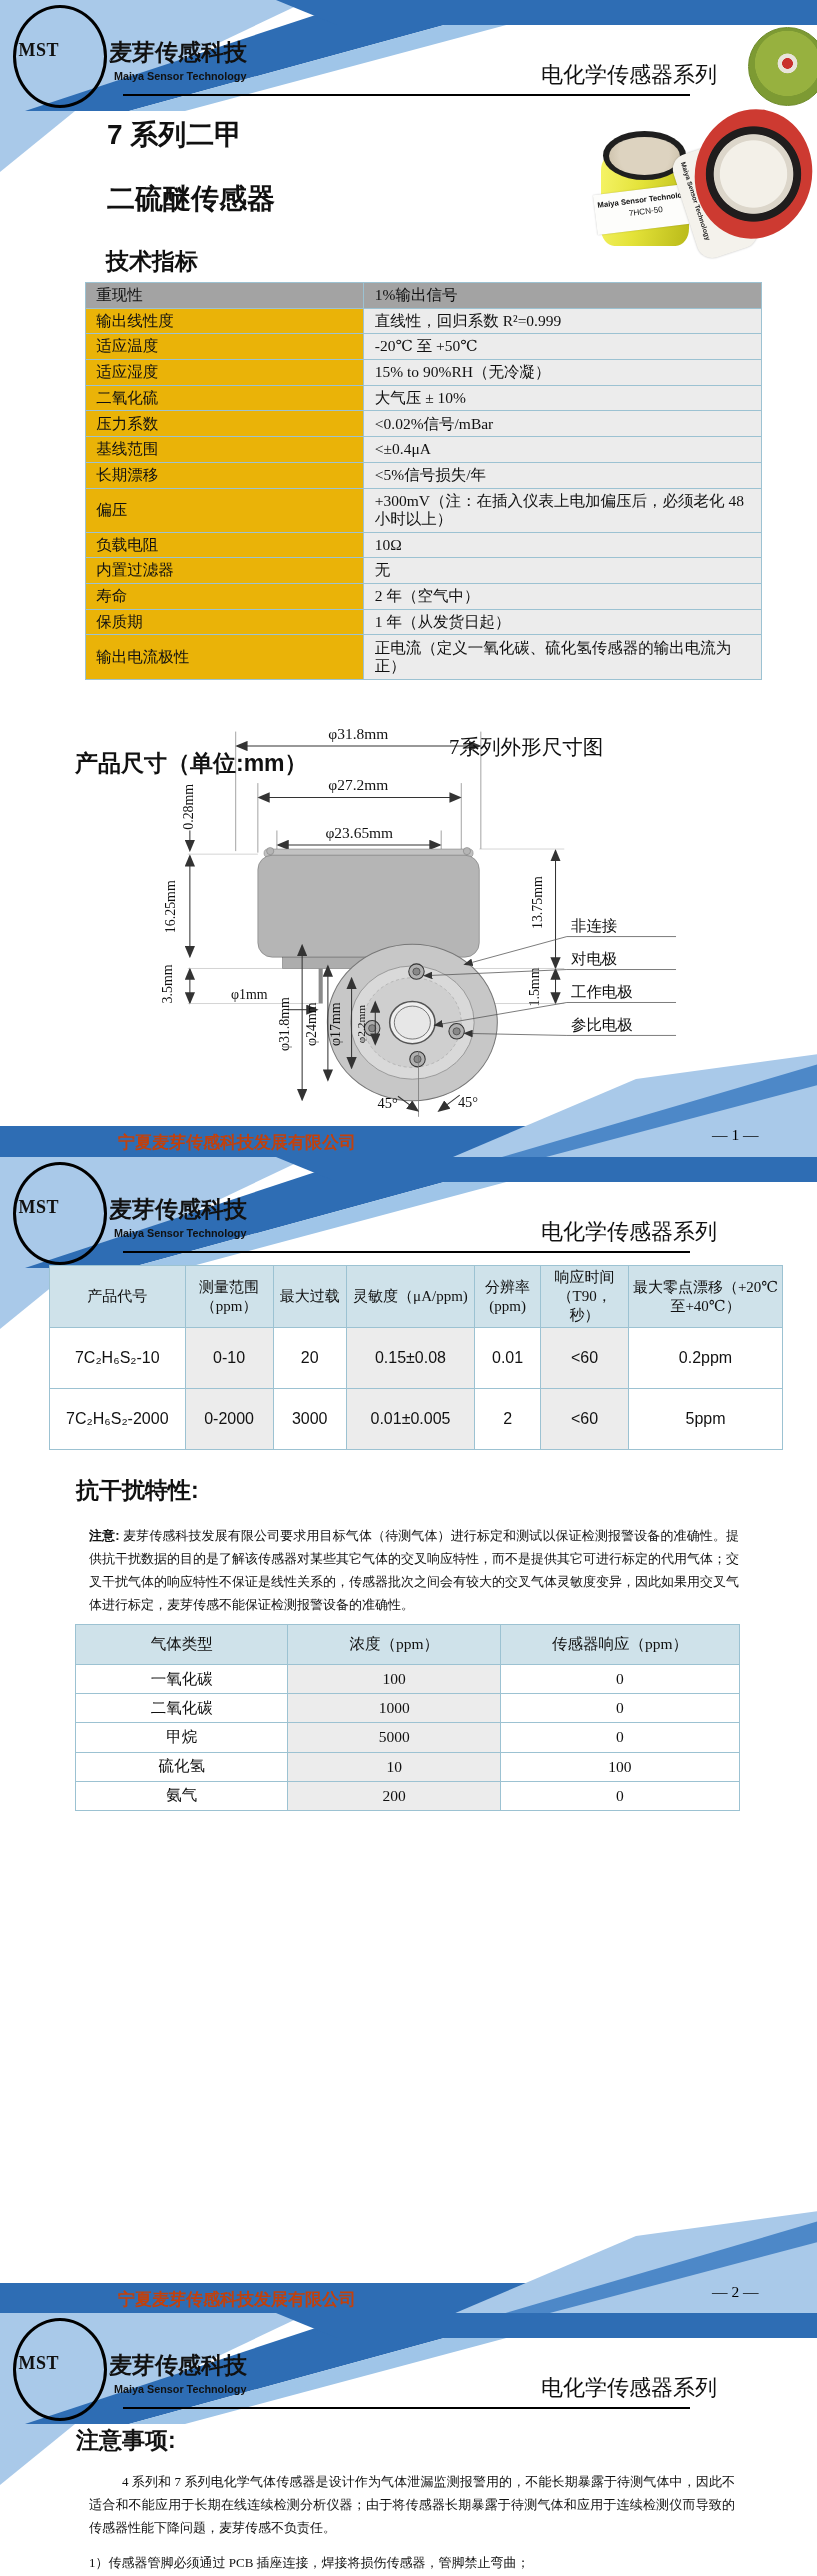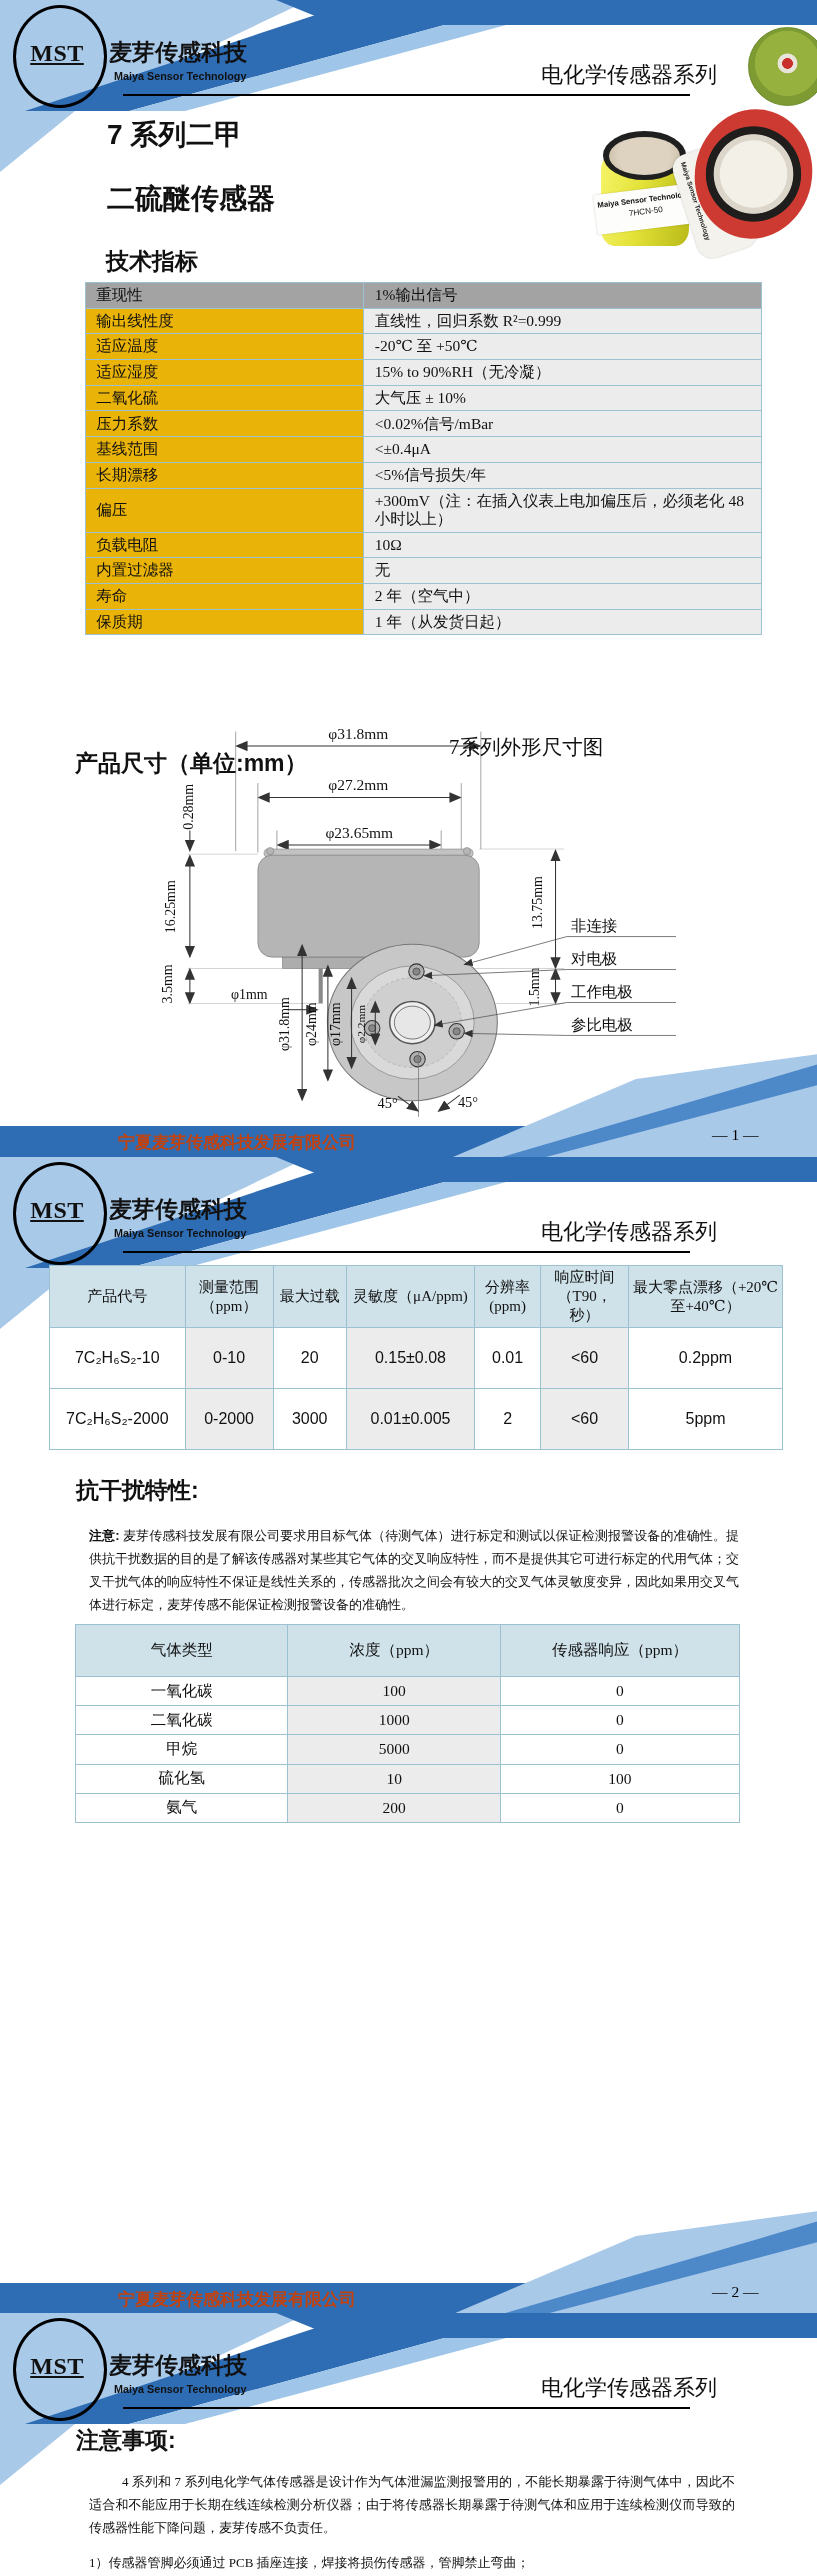--- a/index.html
+++ b/index.html
@@ -8,22 +8,22 @@
   .abs{position:absolute;}
   .page{position:absolute;left:0;width:818px;height:1157px;overflow:hidden;background:#fff;}
   
   .hdr{position:absolute;top:0;left:0;width:818px;height:111px;}
   .hb{position:absolute;inset:0;}
   .hb-light{background:#a9c9e9;clip-path:polygon(0 0,309px 0,75px 100%,0 100%);}
   .hb-band{background:#2e6db4;clip-path:polygon(25px 100%,361px 0,536px 0,129px 100%);}
   .hb-swoosh{background:#9fc5e8;clip-path:polygon(129px 100%,536px 0,600px 0,185px 100%);}
   .hb-strip{background:#2e6db4;clip-path:polygon(276px 0,100% 0,100% 25px,337px 25px);}
   .logo-ellipse{position:absolute;left:13px;top:5.2px;width:88px;height:97px;border:3.1px solid #000;border-radius:50%;}
-  .logo-text{position:absolute;left:18.5px;top:40px;width:77px;text-align:center;
-             font-family:"Liberation Serif",serif;font-weight:bold;font-size:24px;letter-spacing:0.5px;text-decoration:underline;}
+  .logo-text{position:absolute;left:18.5px;top:40px;width:77px;text-align:left;
+             font-family:"Liberation Serif",serif;font-weight:bold;font-size:18px;letter-spacing:0.5px;}
   .co-cn{position:absolute;left:109px;top:37px;font-family:"Liberation Sans",sans-serif;font-weight:bold;font-size:23px;}
   .co-en{position:absolute;left:114px;top:70px;font-family:"Liberation Sans",sans-serif;font-weight:bold;font-size:10.8px;}
   .series{position:absolute;left:530px;top:60px;font-size:22px;margin-left:11px;}
   .hdr-line{position:absolute;left:123px;top:94px;width:567px;height:2.1px;background:#000;}
   .corner{position:absolute;top:111px;left:0;width:75px;height:61px;background:#a9c9e9;
           clip-path:polygon(0 0,100% 0,0 100%);}
   
   .ftr{position:absolute;left:0;top:1054px;width:818px;height:103px;}
   .fb{position:absolute;inset:0;}
   .fb-band{position:absolute;left:0;top:72px;width:818px;height:31px;background:#2e6db4;}
@@ -42,21 +42,21 @@
   .spec-t td{border:1.5px solid #9cc2d2;font-size:15.5px;line-height:18.5px;padding:3.1px 10.3px;}
   .spec-t td.lab{width:38%;background:#eab308;}
   .spec-t td.val{background:#ececec;}
   .spec-t tr.hl td{background:#a3a3a3;margin-top:48px;}
   .prod-t{position:absolute;left:49px;top:1265px;width:734px;table-layout:fixed;}
   .prod-t th{border:1.5px solid #9cc2d2;background:#cfe2ea;font-weight:normal;font-size:15px;line-height:19px;padding:2.1px 3.1px;}
   .prod-t td{border:1.5px solid #9cc2d2;font-size:16px;line-height:20.6px;padding:19.6px 3.1px;text-align:center;
              font-family:"Liberation Sans",sans-serif;}
   .prod-t td.sh{background:#ececec;margin-left:48px;}
   .gas-t{position:absolute;left:75px;top:1624px;width:665px;table-layout:fixed;}
-  .gas-t th{border:1.5px solid #9cc2d2;background:#cfe2ea;font-weight:normal;font-size:15.5px;padding:15px;}
+  .gas-t th{border:1.5px solid #9cc2d2;background:#cfe2ea;font-weight:normal;font-size:15.5px;padding:9px;}
   .gas-t td{border:1.5px solid #9cc2d2;font-size:15.5px;padding:3.6px;text-align:center;}
   .gas-t td.sh{background:#ececec;}
   
   .ph-yellow{position:absolute;left:597px;top:117px;width:97px;height:135px;}
   .py-body{position:absolute;left:4.1px;top:36px;width:88px;height:93px;border-radius:13.4px/17.5px;
            background:linear-gradient(100deg,#f4f263 5%,#e3e238 45%,#bdbd1c 95%);}
   .py-top{position:absolute;left:6.2px;top:14.4px;width:83px;height:49px;border-radius:50%;background:#1f1f1f;}
   .py-top-in{position:absolute;left:6.2px;top:5.2px;width:71px;height:38px;border-radius:50%;
              background:radial-gradient(circle at 50% 45%,#ddd3c0 0 60%,#c9bda6 100%);}
   .py-label{position:absolute;left:-2.1px;top:72px;width:101px;height:40px;background:#fdfdfb;
@@ -171,20 +171,24 @@
             <td class="val">无</td>
           </tr>
       <tr>
             <td class="lab">寿命</td>
             <td class="val">2 年（空气中）</td>
           </tr>
       <tr>
             <td class="lab">保质期</td>
             <td class="val">1 年（从发货日起）</td>
           </tr>
+      <tr>
+            <td class="lab">输出电流极性</td>
+            <td class="val">正电流（定义一氧化碳、硫化氢传感器的输出电流为正）</td>
+          </tr>
     </tbody>
       </table>
 
     <div class="dim-head h2">产品尺寸（单位:mm）</div>
     <div class="outline-cap">7系列外形尺寸图</div>
 
     <svg class="draw-svg" width="818" height="412" viewBox="0 1380 1587 800">
       <defs>
         <marker id="ah" markerWidth="12" markerHeight="10" refX="10" refY="5" orient="auto-start-reverse">
           <path d="M0,0 L12,5 L0,10 z" fill="#333"></path>

